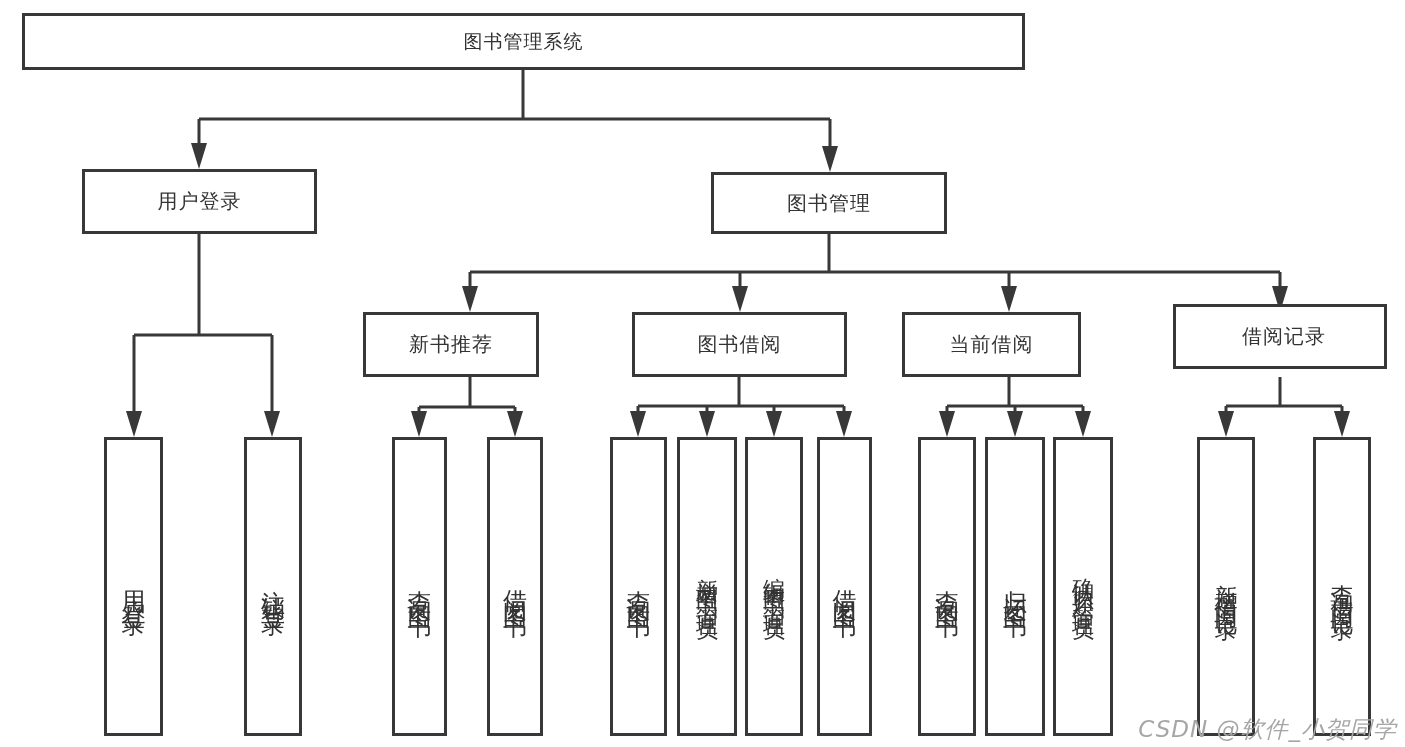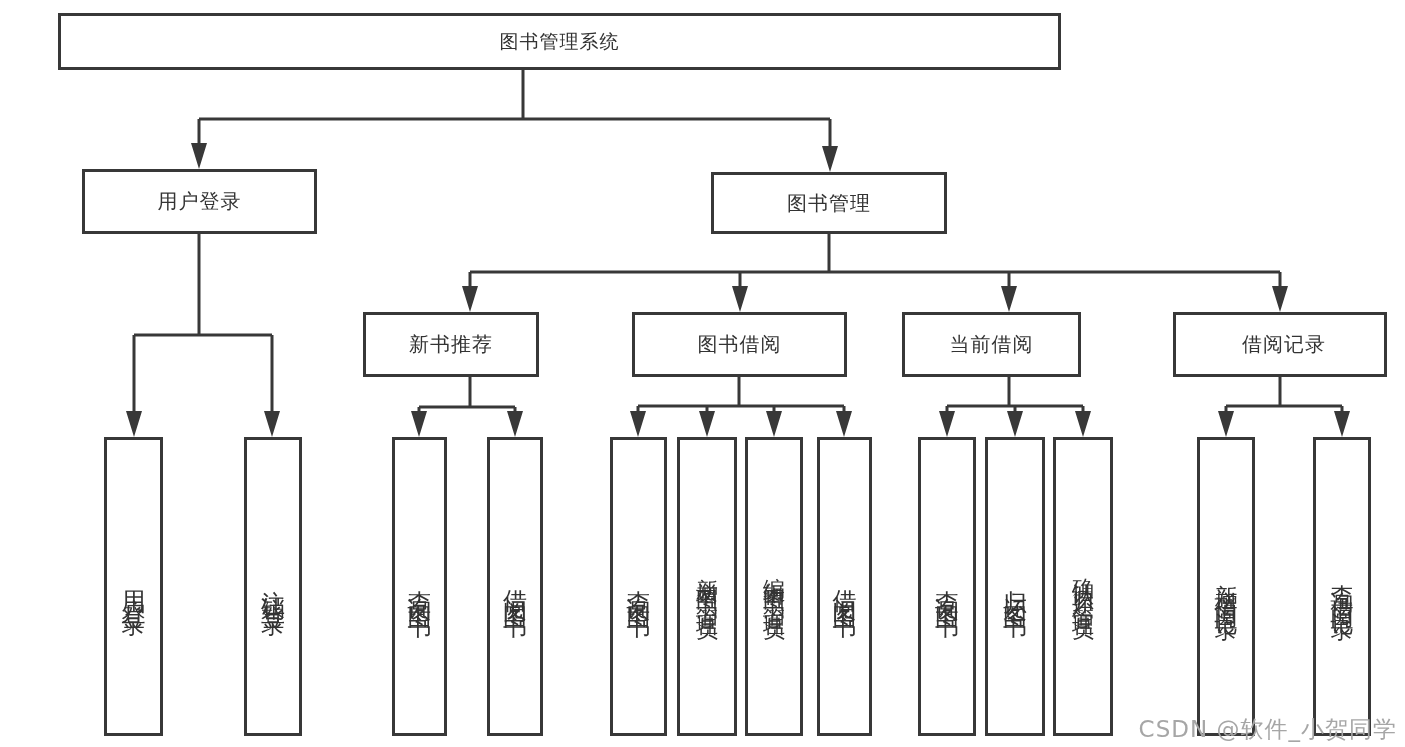--- a/index.html
+++ b/index.html
@@ -53,20 +53,21 @@
     line-height: 1;
   }
   .watermark {
     position: absolute;
     right: 8px;
     bottom: 2px;
     font-size: 23px;
     color: #a6a6a6;
     letter-spacing: 1px;
     white-space: nowrap;
+    font-style: italic;
   }
 </style>
 </head>
 <body>
 
 <div id="canvas">
 
   <svg id="connectors" viewBox="0 0 1405 747" xmlns="http://www.w3.org/2000/svg">
 
     <g>
@@ -98,29 +99,29 @@
       <path d="M1009 377 V406 M947 406 H1083 M947 406 V415 M1015 406 V415 M1083 406 V415" stroke="#383838" stroke-width="3" fill="none"></path>
       <path d="M939 411 L955 411 L947 437 Z M1007 411 L1023 411 L1015 437 Z M1075 411 L1091 411 L1083 437 Z" fill="#383838"></path>
     </g>
 
     <g>
       <path d="M1280 377 V406 M1226 406 H1342 M1226 406 V415 M1342 406 V415" stroke="#383838" stroke-width="3" fill="none"></path>
       <path d="M1218 411 L1234 411 L1226 437 Z M1334 411 L1350 411 L1342 437 Z" fill="#383838"></path>
     </g>
   </svg>
 
-  <div class="hbox" style="left:22px; top:13px; width:1003px; height:57px; font-size:19px;margin-left:36px;">图书管理系统</div>
+  <div class="hbox" style="left:22px; top:13px; width:1003px; height:57px; font-size:19px;">图书管理系统</div>
 
   <div class="hbox" style="left:82px; top:169px; width:235px; height:65px;">用户登录</div>
   <div class="hbox" style="left:711px; top:172px; width:236px; height:62px;text-align:center;">图书管理</div>
 
   <div class="hbox" style="left:363px; top:312px; width:176px; height:65px;">新书推荐</div>
   <div class="hbox" style="left:632px; top:312px; width:215px; height:65px;text-align:right;">图书借阅</div>
   <div class="hbox" style="left:902px; top:312px; width:179px; height:65px;">当前借阅</div>
-  <div class="hbox" style="left:1173px; top:312px; width:214px; height:65px;padding-left:8px;">借阅记录</div>
+  <div class="hbox" style="left:1173px; top:304px; width:214px; height:65px;padding-left:8px;">借阅记录</div>
 
   <div class="vbox" style="left:104px; top:437px; width:59px; height:299px;">
     <span class="vtext">用户登录</span>
   </div>
   <div class="vbox" style="left:244px; top:437px; width:58px; height:299px;">
     <span class="vtext">注销登录</span>
   </div>
 
   <div class="vbox" style="left:392px; top:437px; width:55px; height:299px;">
     <span class="vtext">查询图书</span>

